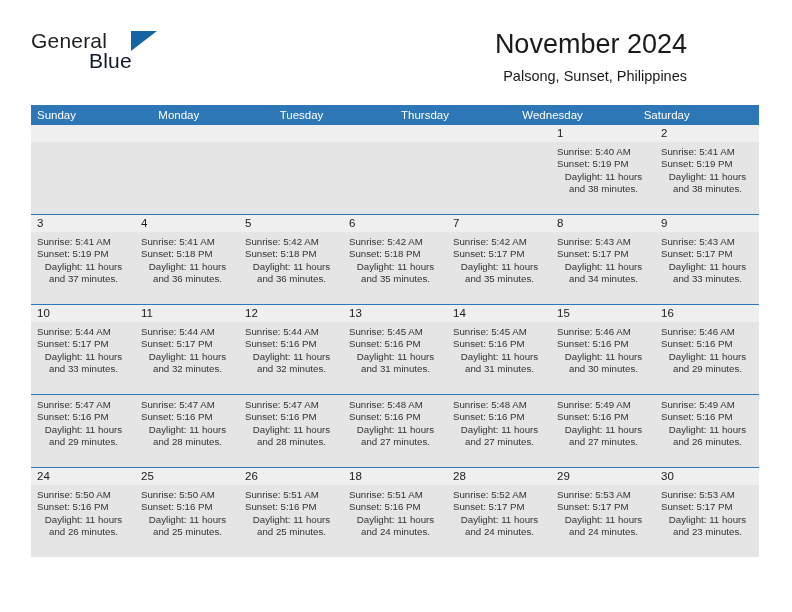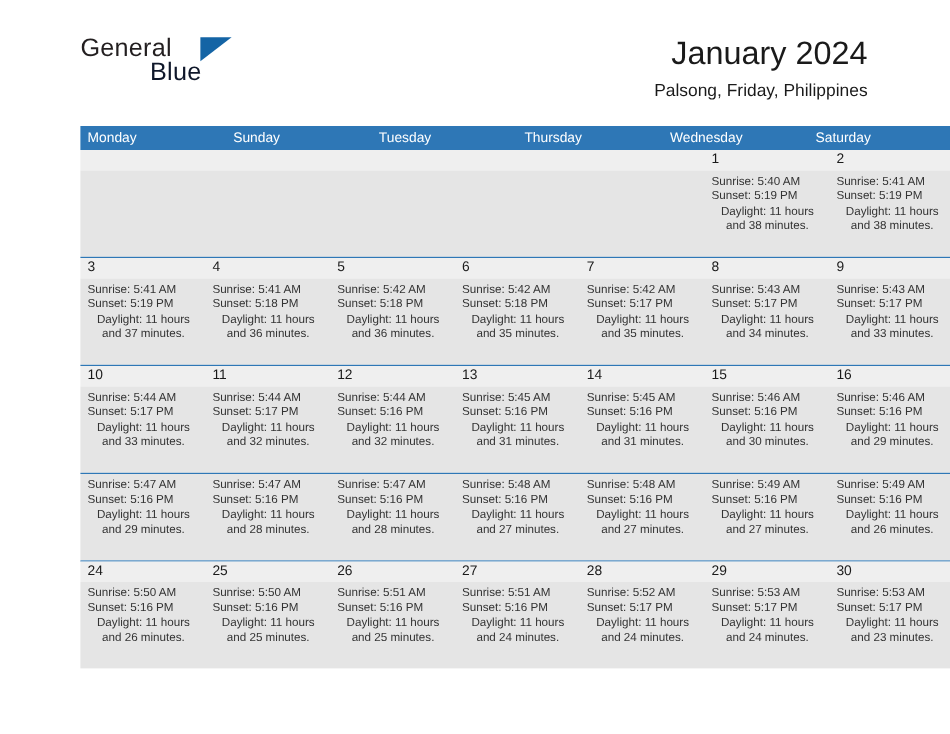--- a/index.html
+++ b/index.html
@@ -13,21 +13,20 @@
     font-family: "Liberation Sans", sans-serif;
     color: #1a1a1a;
     overflow: hidden;
   }
 
   .page {
     position: relative;
     width: 720px;
     height: 612px;
     box-sizing: border-box;
-    margin-left: 36px;
   }
 
   
   .top-bar {
     position: absolute;
     left: 31px;
     top: 28px;
     right: 33px;
     height: 70px;
   }
@@ -165,30 +164,30 @@
 
   <div class="top-bar">
 
     <div class="logo">
       <span class="logo-general">General</span>
       <span class="logo-triangle"></span>
       <span class="logo-blue">Blue</span>
     </div>
 
     <div class="title-block">
-      <div class="cal-title">January 2024</div>
-      <div class="cal-subtitle">Palsong, Friday, Philippines</div>
+      <div class="cal-title">November 2024</div>
+      <div class="cal-subtitle">Palsong, Sunset, Philippines</div>
     </div>
 
   </div>
 
   <div class="calendar">
     <div class="weekday-row" id="weekday-row">
+        <div class="weekday-cell">Sunday</div>
         <div class="weekday-cell">Monday</div>
-        <div class="weekday-cell">Sunday</div>
         <div class="weekday-cell">Tuesday</div>
         <div class="weekday-cell">Thursday</div>
         <div class="weekday-cell">Wednesday</div>
         <div class="weekday-cell">Saturday</div>
       </div>
     <div id="weeks-container">
         <div class="week-row">
           <div class="daynum-band">
             <div class="daynum-cell"></div>
             <div class="daynum-cell"></div>
@@ -349,21 +348,21 @@
               <div class="detail-line">Sunset: 5:16 PM</div>
               <div class="daylight-line">Daylight: 11 hours and 26 minutes.</div>
             </div>
           </div>
         </div>
         <div class="week-row">
           <div class="daynum-band">
             <div class="daynum-cell">24</div>
             <div class="daynum-cell">25</div>
             <div class="daynum-cell">26</div>
-            <div class="daynum-cell">27</div>
+            <div class="daynum-cell">18</div>
             <div class="daynum-cell">28</div>
             <div class="daynum-cell">29</div>
             <div class="daynum-cell">30</div>
           </div>
           <div class="detail-band">
             <div class="detail-cell">
               <div class="detail-line">Sunrise: 5:50 AM</div>
               <div class="detail-line">Sunset: 5:16 PM</div>
               <div class="daylight-line">Daylight: 11 hours and 26 minutes.</div>
             </div>

